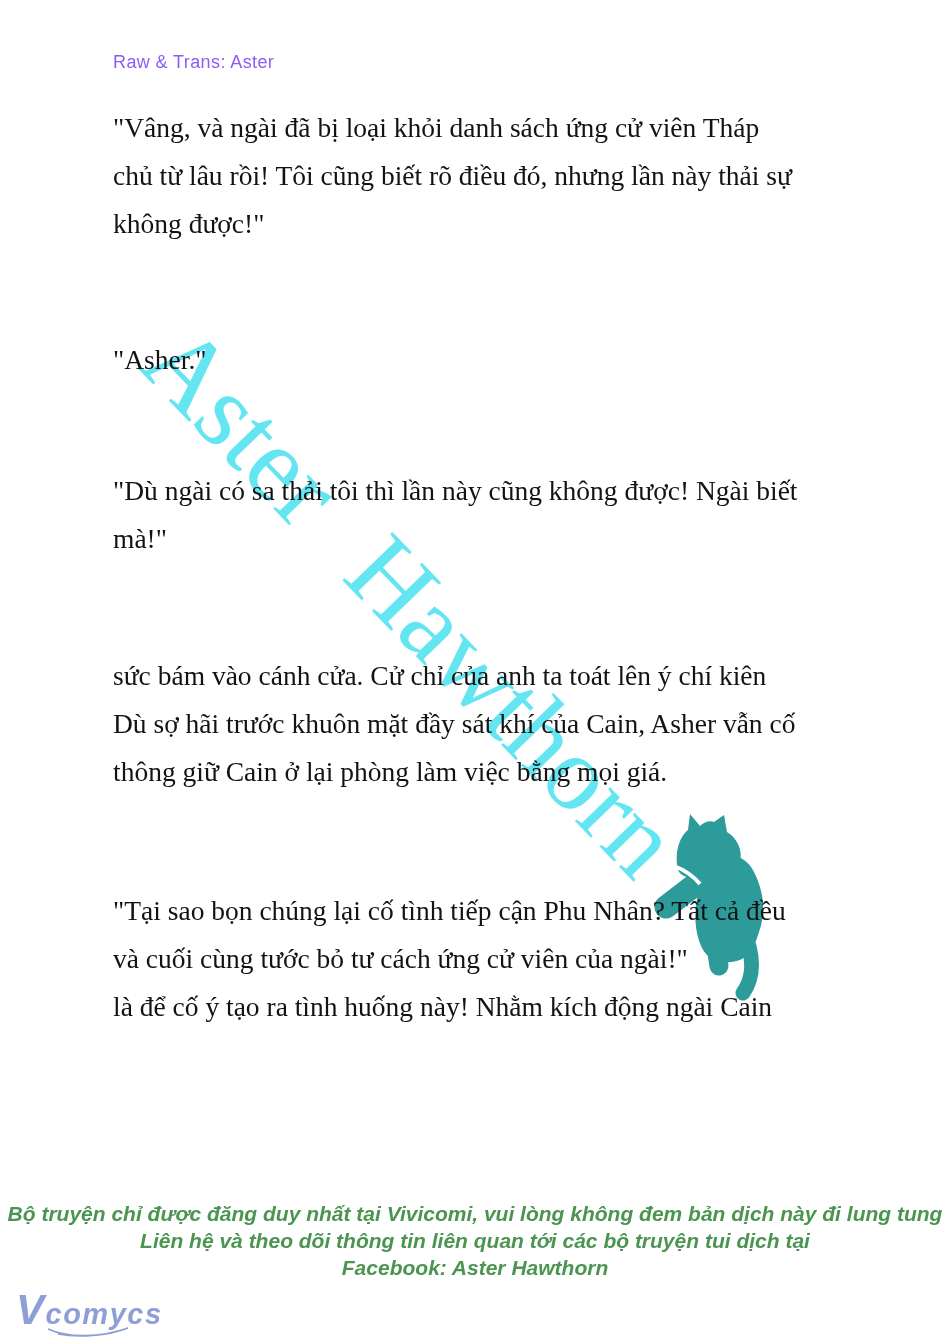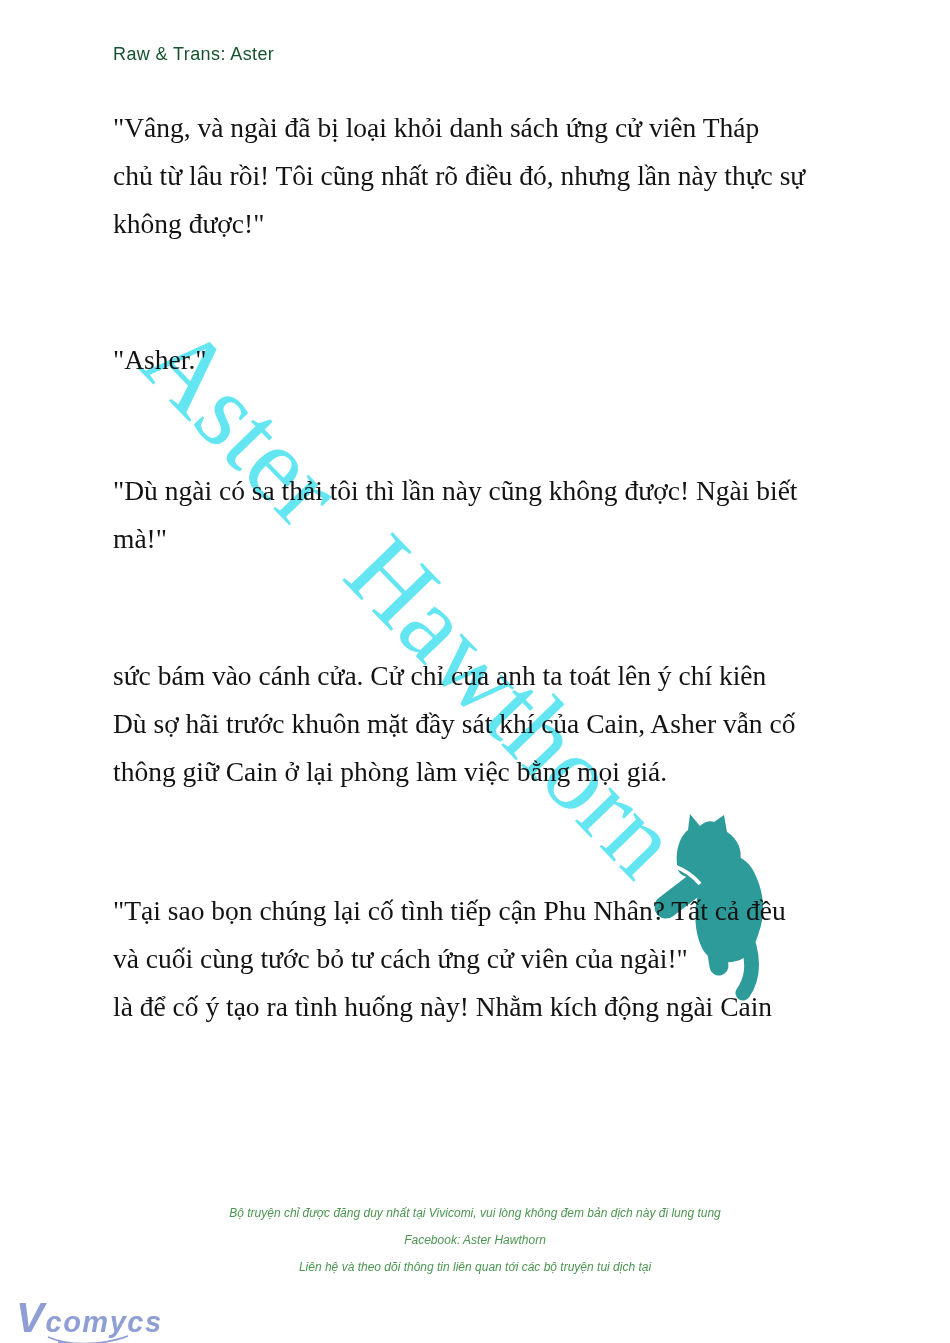--- a/index.html
+++ b/index.html
@@ -5,23 +5,23 @@
   html, body { margin:0; padding:0; }
   body {
     width:950px; height:1343px; background:#ffffff;
     font-family:"Liberation Serif", serif;
   }
   .page {
     position:relative; width:950px; height:1343px;
     background:#ffffff; overflow:hidden;
   }
   .credit {
-    position:absolute; left:113px; top:44px;
+    position:absolute; left:113px; top:52px;
     font-family:"Liberation Sans", sans-serif;
-    font-size:18px; color:#14532d; letter-spacing:0.4px;
+    font-size:18px; color:#8b5cf6; letter-spacing:0.4px;
     z-index:3;
   }
   .watermark {
     position:absolute; left:200px; top:306px;
     transform:rotate(46deg); transform-origin:0 0;
     font-family:"Liberation Serif", serif;
     font-size:106px; color:#63e6f1; white-space:nowrap;
     word-spacing:0.35em; z-index:1; line-height:1;
   }
   .cat {
@@ -36,31 +36,31 @@
   .para .ln { white-space:nowrap; }
   .p1 { top:104px; }
   .p2 { top:336px; }
   .p3 { top:467px; }
   .p4 { top:652px; }
   .p5 { top:887px; }
   .footer {
     position:absolute; left:0; right:0; top:1200px;
     text-align:center;
     font-family:"Liberation Sans", sans-serif;
-    font-weight:normal; font-style:italic;
-    font-size:12px; line-height:27px; color:#4b9550;
+    font-weight:bold; font-style:italic;
+    font-size:21px; line-height:27px; color:#4b9550;
     z-index:2;
   }
   .logo {
     position:absolute; left:16px; top:1292px;
     color:#8f9fd6; font-family:"Liberation Sans", sans-serif;
     font-style:italic; font-weight:bold; z-index:2;
   }
   .logo-text {
-    display:block; font-size:29px; letter-spacing:1.5px; line-height:36px;margin-top:8px;
+    display:block; font-size:29px; letter-spacing:1.5px; line-height:36px;
   }
   .logo-text::first-letter { font-size:42px; }
   .logo-swash { display:block; margin-left:28px; margin-top:-6px; }
 </style>
 </head>
 <body>
 
 <div class="page">
 
   <div class="credit">Raw &amp; Trans: Aster</div>
@@ -73,21 +73,21 @@
       <path d="M52,62 C70,42 94,46 104,66 C114,86 116,106 109,126 C105,140 99,150 90,154 C72,160 58,154 52,142 C44,126 44,104 48,88 C50,78 50,70 52,62 Z"></path>
       <path d="M46,78 L16,101" fill="none" stroke="#2d9b99" stroke-width="23" stroke-linecap="round"></path>
       <path d="M64,128 L69,160" fill="none" stroke="#2d9b99" stroke-width="19" stroke-linecap="round"></path>
       <path d="M99,140 C104,160 102,174 93,187" fill="none" stroke="#2d9b99" stroke-width="15" stroke-linecap="round"></path>
       <path d="M24,60 Q40,66 50,78" fill="none" stroke="#ffffff" stroke-width="4"></path>
     </g>
   </svg>
 
   <div class="para p1">
     <div class="ln">"Vâng, và ngài đã bị loại khỏi danh sách ứng cử viên Tháp</div>
-    <div class="ln">chủ từ lâu rồi! Tôi cũng nhất rõ điều đó, nhưng lần này thực sự</div>
+    <div class="ln">chủ từ lâu rồi! Tôi cũng biết rõ điều đó, nhưng lần này thải sự</div>
     <div class="ln">không được!"</div>
   </div>
 
   <div class="para p2">
     <div class="ln">"Asher."</div>
   </div>
 
   <div class="para p3">
     <div class="ln">"Dù ngài có sa thải tôi thì lần này cũng không được! Ngài biết</div>
     <div class="ln">mà!"</div>
@@ -100,22 +100,22 @@
   </div>
 
   <div class="para p5">
     <div class="ln">"Tại sao bọn chúng lại cố tình tiếp cận Phu Nhân? Tất cả đều</div>
     <div class="ln">và cuối cùng tước bỏ tư cách ứng cử viên của ngài!"</div>
     <div class="ln">là để cố ý tạo ra tình huống này! Nhằm kích động ngài Cain</div>
   </div>
 
   <div class="footer">
     <div class="f-ln">Bộ truyện chỉ được đăng duy nhất tại Vivicomi, vui lòng không đem bản dịch này đi lung tung</div>
+    <div class="f-ln">Liên hệ và theo dõi thông tin liên quan tới các bộ truyện tui dịch tại</div>
     <div class="f-ln">Facebook: Aster Hawthorn</div>
-    <div class="f-ln">Liên hệ và theo dõi thông tin liên quan tới các bộ truyện tui dịch tại</div>
   </div>
 
   <div class="logo">
     <span class="logo-text">Vcomycs</span>
     <svg class="logo-swash" width="90" height="12" viewBox="0 0 90 12" xmlns="http://www.w3.org/2000/svg">
       <path d="M4,3 C24,12 56,12 84,2 C64,10 34,12 14,8" fill="none" stroke="#8f9fd6" stroke-width="1.6"></path>
     </svg>
   </div>
 
 </div>

